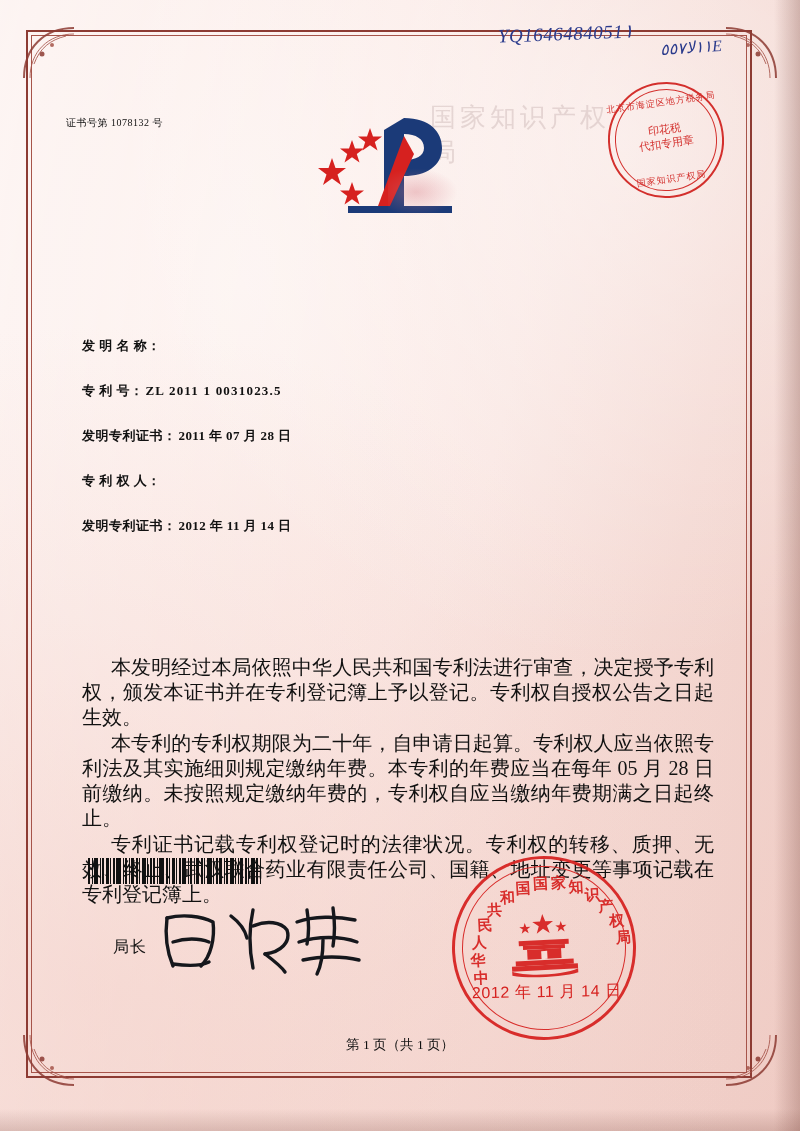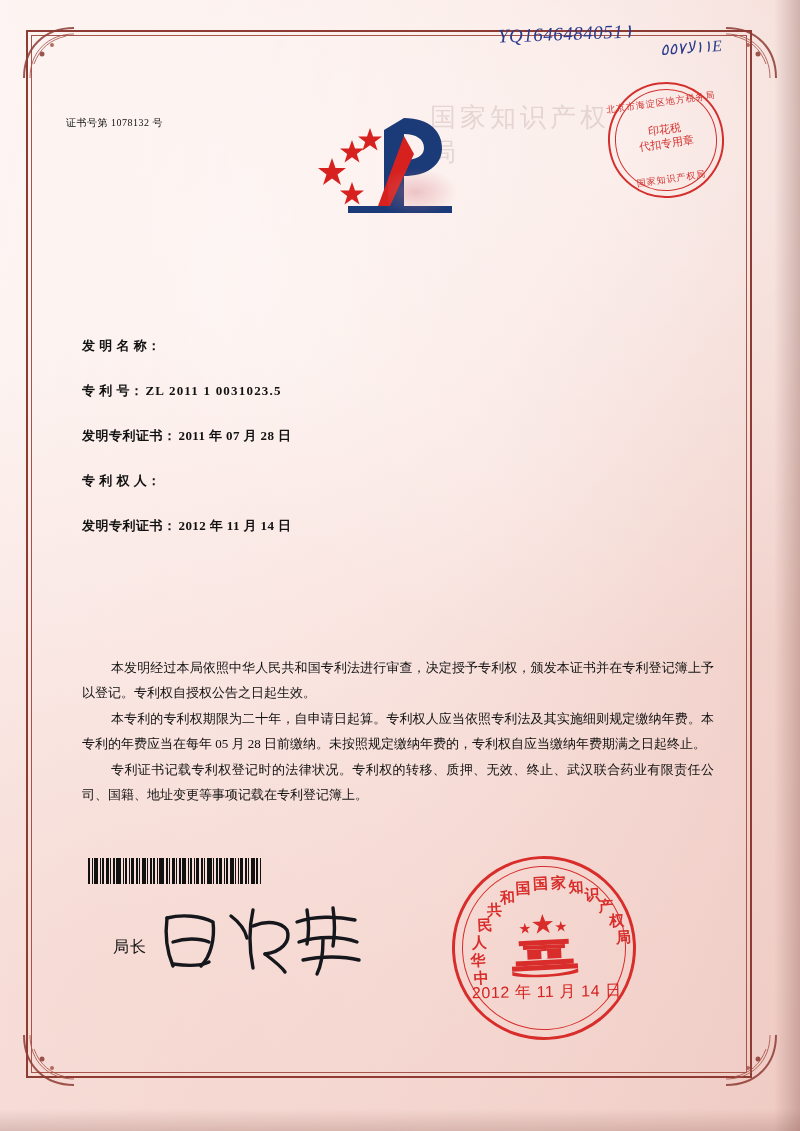--- a/index.html
+++ b/index.html
@@ -196,21 +196,21 @@
   }
   .field-value.mono-ish {
     letter-spacing: 1.2px;
   }
 
   
   .body-text {
     position: absolute;
     left: 82px; top: 655px;
     width: 632px;
-    font-size: 13px;
+    font-size: 20px;
     line-height: 25px;
     color: #111;
     text-align: justify;
   }
   .body-text p {
     margin: 0 0 1px 0;
     text-indent: 29px;
   }
 
   
@@ -517,14 +517,15 @@
           <rect x="36" y="39" width="6" height="8" fill="#f7ddd7"></rect>
           <rect x="10" y="48" width="58" height="5"></rect>
           <rect x="6" y="53" width="66" height="5"></rect>
           <path d="M6 58 C20 64, 58 64, 72 58 L72 62 C56 66, 22 66, 6 62 Z"></path>
         </g>
       </svg>
     </div>
   </div>
   <div class="seal-date">2012 年 11 月 14 日</div>
 
+  <div class="page-footer">第 1 页（共 1 页）</div>
 
 </div>
 
 </body></html>

